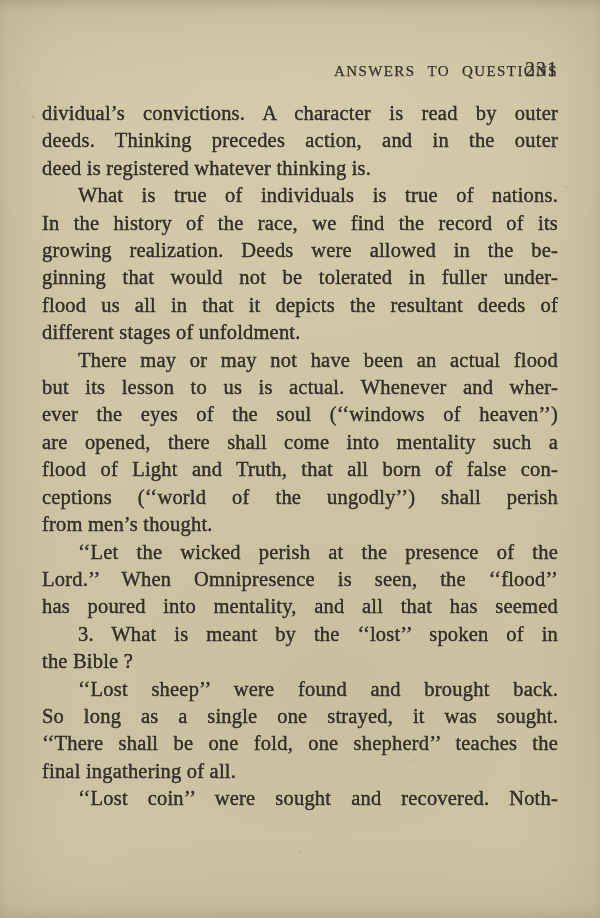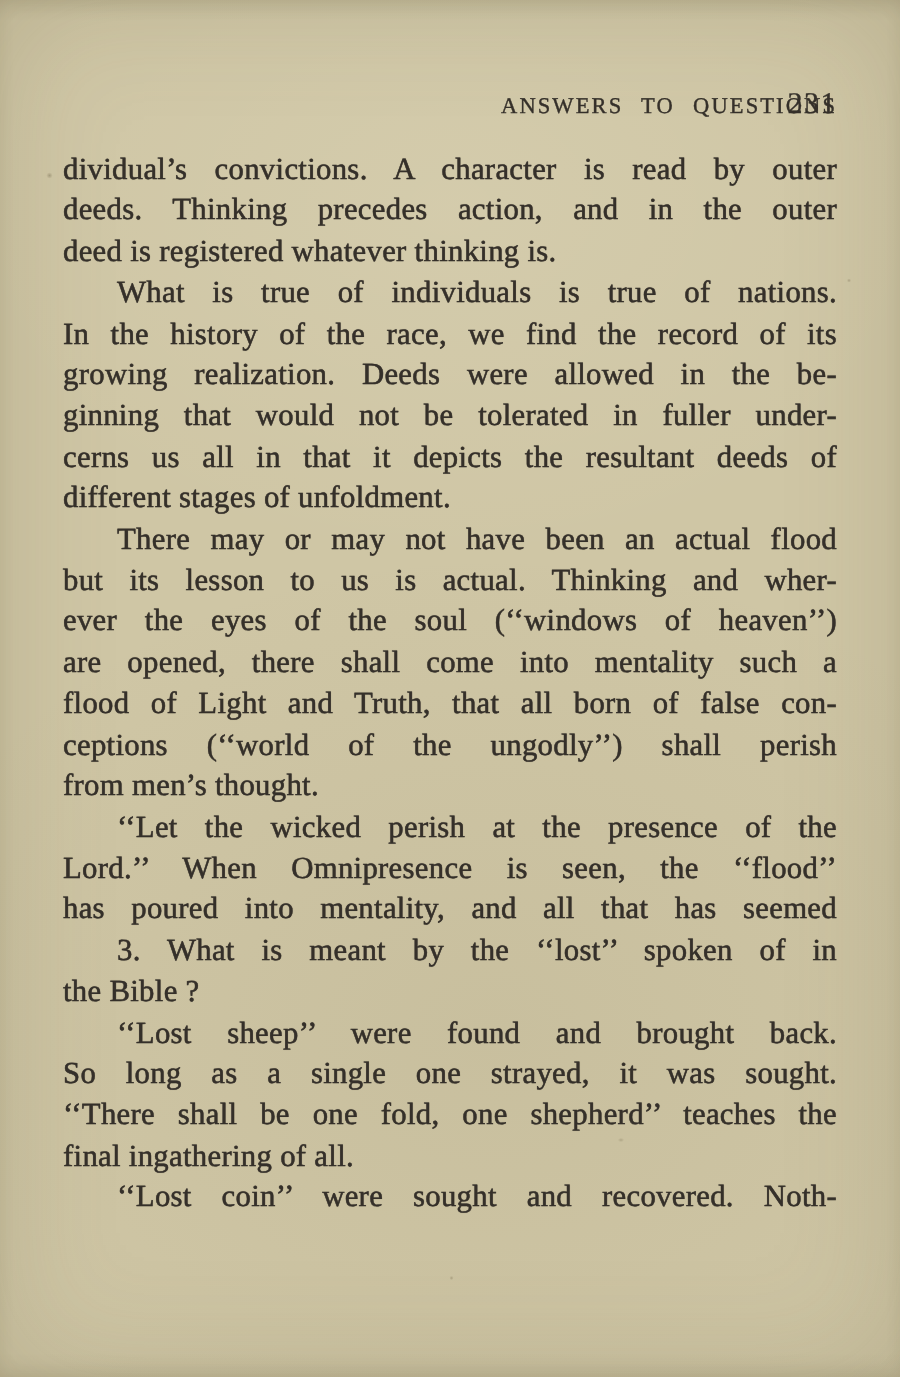--- a/index.html
+++ b/index.html
@@ -61,26 +61,26 @@
       <div>
         <div class="line">dividual’s convictions.  A character is read by outer</div>
         <div class="line">deeds.  Thinking precedes action, and in the outer</div>
         <div class="line last">deed is registered whatever thinking is.</div>
       </div>
       <div>
         <div class="line indent">What is true of individuals is true of nations.</div>
         <div class="line">In the history of the race, we find the record of its</div>
         <div class="line">growing realization.  Deeds were allowed in the be-</div>
         <div class="line">ginning that would not be tolerated in fuller under-</div>
-        <div class="line">cerns us all in that it depicts the resultant deeds of</div>
+        <div class="line">flood us all in that it depicts the resultant deeds of</div>
         <div class="line last">different stages of unfoldment.</div>
       </div>
       <div>
         <div class="line indent">There may or may not have been an actual flood</div>
-        <div class="line">but its lesson to us is actual.  Thinking and wher-</div>
+        <div class="line">but its lesson to us is actual.  Whenever and wher-</div>
         <div class="line">ever the eyes of the soul (‘‘windows of heaven’’)</div>
         <div class="line">are opened, there shall come into mentality such a</div>
         <div class="line">flood of Light and Truth, that all born of false con-</div>
         <div class="line">ceptions (‘‘world of the ungodly’’) shall perish</div>
         <div class="line last">from men’s thought.</div>
       </div>
       <div>
         <div class="line indent">‘‘Let the wicked perish at the presence of the</div>
         <div class="line">Lord.’’  When Omnipresence is seen, the ‘‘flood’’</div>
         <div class="line">has poured into mentality, and all that has seemed</div>

